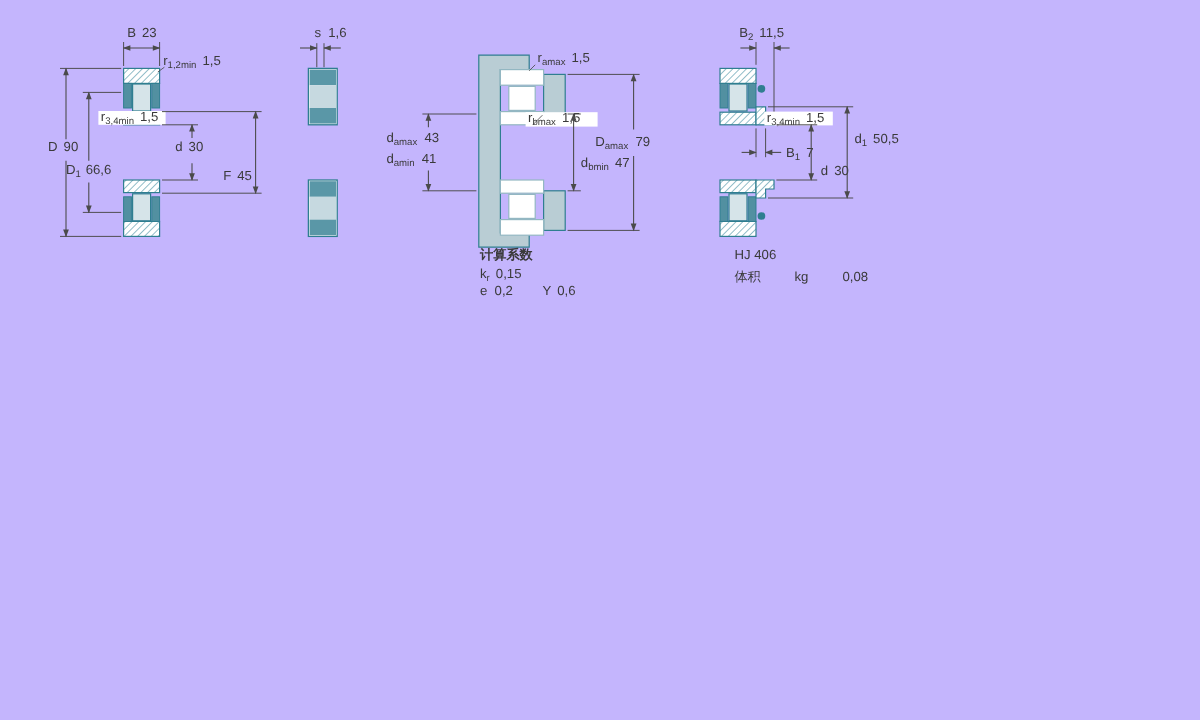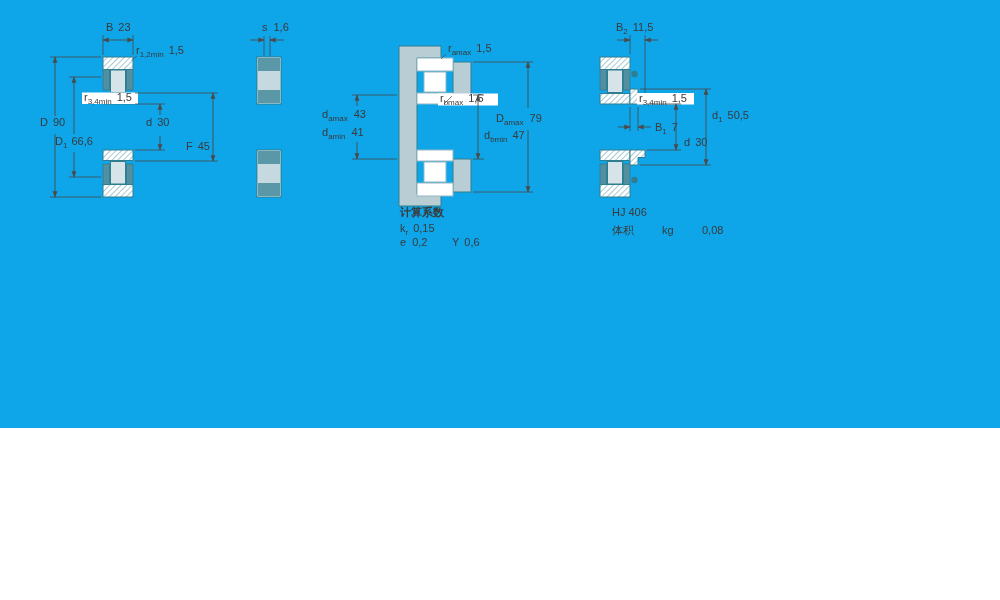--- a/index.html
+++ b/index.html
@@ -1,16 +1,16 @@
 <!DOCTYPE html>
 <html><head>
 <meta charset="utf-8">
 <style>
   html,body{margin:0;padding:0;background:#ffffff;}
-  #canvas{position:relative;width:1000px;height:428px;background:#0ea5e9;overflow:hidden;}
+  #canvas{position:relative;width:1000px;height:600px;background:#c4b5fd;overflow:hidden;}
   svg{display:block;}
   svg text{font-family:"Liberation Sans","DejaVu Sans",sans-serif;font-size:11px;fill:#3a3a3a;}
   .sub{font-size:8px;}
   .bold{font-weight:bold;}
   .dimline{stroke:#4a4a4a;stroke-width:0.9;fill:none;}
   .extline{stroke:#4a4a4a;stroke-width:0.8;fill:none;}
   .leader{stroke:#4a4a4a;stroke-width:0.7;fill:none;}
   .hatch{fill:url(#h);stroke:#2f7e90;stroke-width:1;}
   .flange{fill:#5290a1;stroke:#2f7e90;stroke-width:0.8;}
   .roller{fill:#d6e4e9;stroke:#2f7e90;stroke-width:1;}

